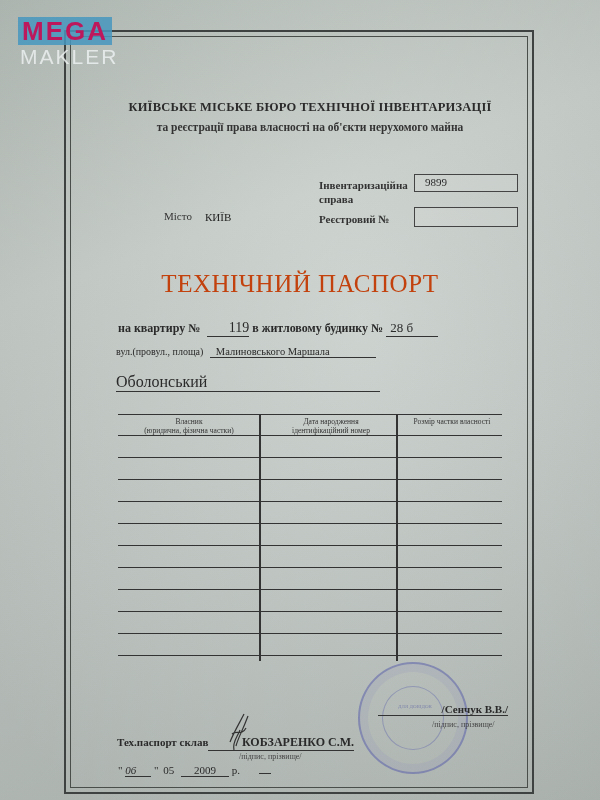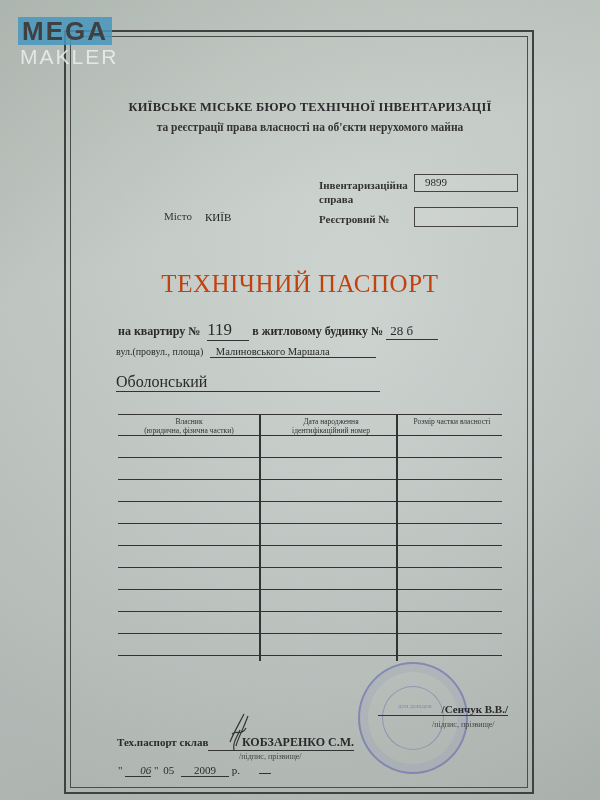--- a/index.html
+++ b/index.html
@@ -22,21 +22,21 @@
   .frame-inner {
     position: absolute; left: 70px; top: 36px; width: 458px; height: 752px;
     border: 1px solid #4a4e4b;
   }
   .watermark {
     position: absolute; left: 18px; top: 17px; z-index: 5;
     font-family: "Liberation Sans", sans-serif;
   }
   .wm-top {
     display: inline-block; background: rgba(70,150,190,0.85);
-    color: #404040; font-weight: bold; font-size: 26px; letter-spacing: 2px;
+    color: #be185d; font-weight: bold; font-size: 26px; letter-spacing: 2px;
     padding: 0 4px; line-height: 28px;
   }
   .wm-bottom {
     color: rgba(235,240,240,0.85); font-size: 21px; letter-spacing: 2px;
     line-height: 24px; padding-left: 2px;
   }
   .hdr1 {
     position: absolute; left: 110px; top: 100px; width: 400px;
     text-align: center; font-weight: bold; font-size: 12.5px; letter-spacing: 0.2px;
     color: #2b2b2b;
@@ -110,21 +110,21 @@
 <div class="lbl" style="left:164px; top:210px;">Місто</div>
 <div class="val" style="left:205px; top:211px;">КИЇВ</div>
 
 <div class="lbl" style="left:319px; top:213px; font-weight:bold;">Реєстровий №</div>
 <div class="box" style="left:414px; top:207px; width:104px; height:20px;"></div>
 
 <div class="title">ТЕХНІЧНИЙ ПАСПОРТ</div>
 
 <div class="line-row" style="left:118px; top:320px;">
   <span>на квартиру №</span>
-  <span class="uline" style="width:42px; text-align:left; margin-left:4px; font-weight:normal; font-size:17px;">119</span>
+  <span class="uline" style="width:42px; text-align:right; margin-left:4px; font-weight:normal; font-size:14px;">119</span>
   <span>в житловому будинку №</span>
   <span class="uline" style="width:52px; font-weight:normal; font-size:13px; padding-left:4px;">28 б</span>
 </div>
 
 <div class="line-row" style="left:116px; top:346px; font-size:10px; font-weight:normal;">
   <span>вул.(провул., площа)</span>
   <span class="uline" style="width:166px; margin-left:4px; padding-left:6px; font-size:10.5px;">Малиновського Маршала</span>
 </div>
 
 <div class="line-row" style="left:116px; top:373px; font-size:16px; font-weight:normal;">
@@ -170,19 +170,19 @@
 <div style="position:absolute; left:117px; top:736px; font-size:11px; font-weight:bold; color:#2a2a2a;">Тех.паспорт склав</div>
 <div style="position:absolute; left:208px; top:735px; width:146px; border-bottom:1.5px solid #333; text-align:right; font-size:12px; font-weight:bold; color:#2a2a2a;">КОБЗАРЕНКО С.М.</div>
 <div class="small" style="left:239px; top:752px;">/підпис, прізвище/</div>
 
 <svg class="sig" viewBox="0 0 30 40">
   <path d="M4 30 C8 20, 14 10, 18 2 M10 34 C12 26, 16 20, 22 4 M6 22 C10 18, 16 24, 20 16 M8 38 C6 30, 12 24, 14 18" stroke="#333" stroke-width="1.2" fill="none"></path>
 </svg>
 
 <div style="position:absolute; left:118px; top:764px; font-size:11px; color:#2a2a2a;">
   <span>"</span>
-  <span class="uline" style="width:26px; text-align:right;font-style:italic;">06</span>
+  <span class="uline" style="width:26px; text-align:left;font-style:italic;">06</span>
   <span>"</span>
   <span style="margin-left:2px;">05</span>
   <span class="uline" style="width:48px; text-align:center; margin-left:4px;">2009</span>
   <span>р.</span>
   <span class="uline" style="width:12px; margin-left:16px;"></span>
 </div>
 
 </body></html>

